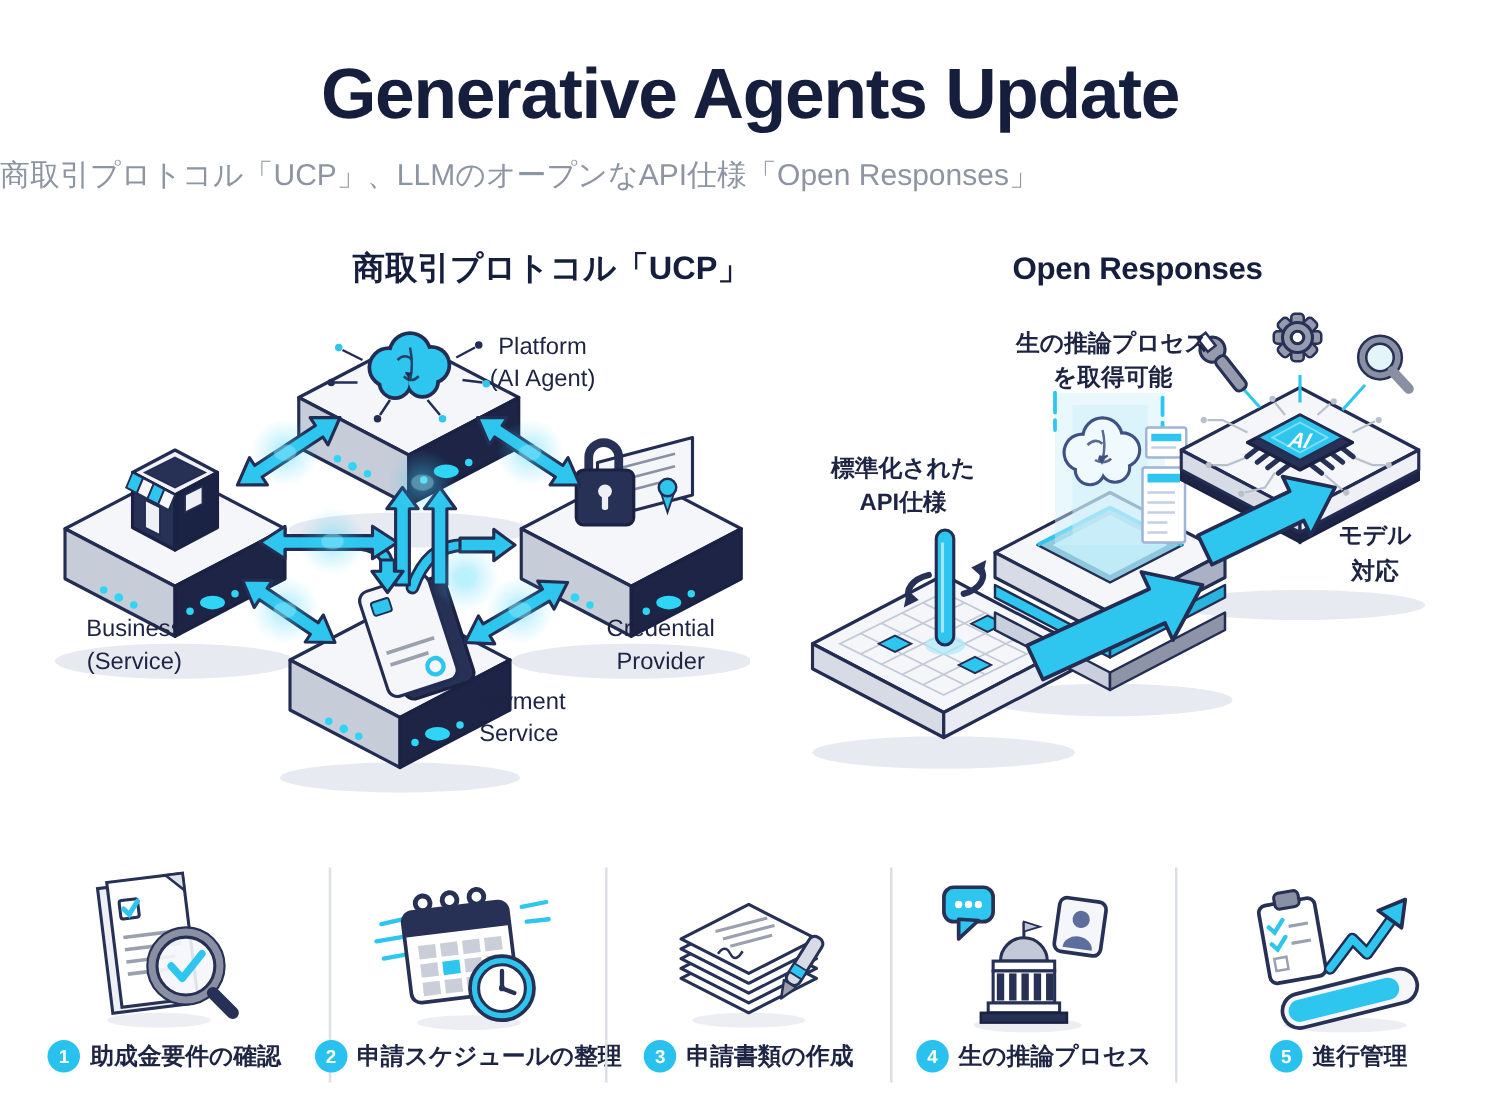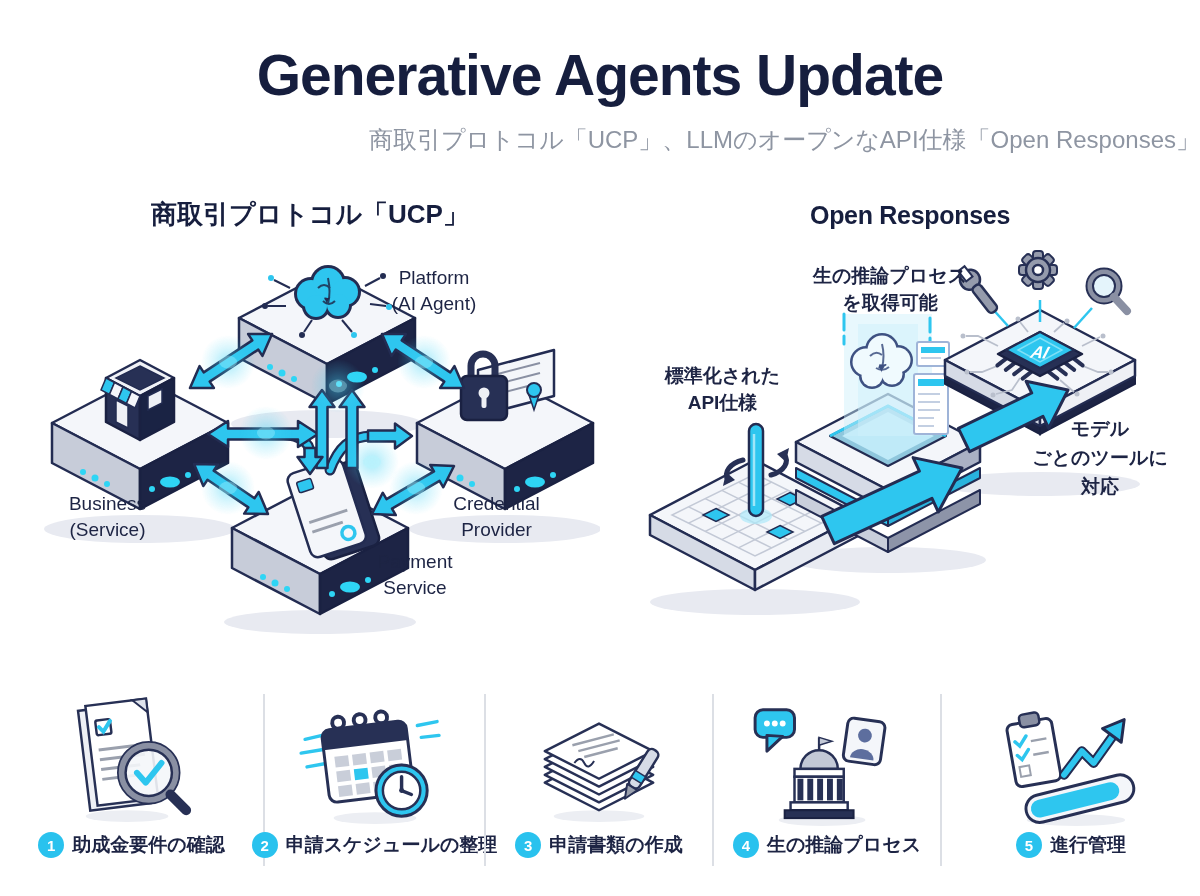--- a/index.html
+++ b/index.html
@@ -1,24 +1,24 @@
 <!DOCTYPE html>
 <html><head>
 <meta charset="utf-8">
 <style>
   html,body{margin:0;padding:0;background:#ffffff;}
   .canvas{position:relative;width:1200px;height:896px;background:#ffffff;overflow:hidden;
           font-family:"Liberation Sans","DejaVu Sans",sans-serif;color:#1d2444;}
   .abs{position:absolute;}
   .main-title{position:absolute;top:42px;left:0;width:100%;text-align:center;
               font-size:57px;font-weight:800;color:#161e3e;letter-spacing:-1px;}
-  .subtitle{position:absolute;top:124px;left:0;width:100%;text-align:right;
+  .subtitle{position:absolute;top:124px;left:0;width:100%;text-align:left;
             font-size:24px;font-weight:500;color:#8e95a2;}
   .sec-title{position:absolute;text-align:center;font-weight:800;color:#161e3e;}
-  .sec-title.ucp{top:197px;left:20px;width:580px;font-size:26px;}
+  .sec-title.ucp{top:197px;left:20px;width:580px;font-size:26px;text-align:right;}
   .sec-title.or{top:201px;left:630px;width:560px;font-size:25px;letter-spacing:-0.3px;}
   .dlabel{position:absolute;text-align:center;color:#1d2444;}
   .en{font-size:19px;line-height:26px;font-weight:500;}
   .jp{font-size:19px;line-height:27px;font-weight:700;}
   .support-title{position:absolute;top:641px;left:0;width:100%;text-align:center;
                  font-size:28px;font-weight:800;color:#161e3e;}
   .support-row{position:absolute;top:694px;left:0;width:1200px;height:172px;display:grid;
                grid-template-columns:263px 221px 228px 228px 260px;}
   .support-col{display:flex;flex-direction:column;align-items:center;justify-content:flex-start;
                padding-top:2px;}
@@ -214,21 +214,21 @@
   </svg>
 
   <div class="dlabel en" style="left:375px;top:265px;width:118px">
     <div>Platform</div>
       <div>(AI Agent)</div>
   </div>
   <div class="dlabel en" style="left:40px;top:491px;width:135px">
     <div>Business</div>
       <div>(Service)</div>
   </div>
-  <div class="dlabel en" style="left:424px;top:491px;width:145px">
+  <div class="dlabel en" style="left:456px;top:491px;width:145px">
     <div>Credential</div>
       <div>Provider</div>
   </div>
   <div class="dlabel en" style="left:355px;top:549px;width:120px">
     <div>Payment</div>
       <div>Service</div>
   </div>
 
   <svg class="abs" style="left:630px;top:228px" width="560" height="412" viewBox="0 0 560 412">
 
@@ -399,21 +399,20 @@
   <div class="dlabel jp" style="left:645px;top:362px;width:155px">
     <div>標準化された</div>
       <div>API仕様</div>
   </div>
   <div class="dlabel jp" style="left:795px;top:262px;width:190px">
     <div>生の推論プロセス</div>
       <div>を取得可能</div>
   </div>
   <div class="dlabel jp" style="left:1015px;top:414px;width:170px;line-height:29px">
     <div>モデル</div>
-    <div>ごとのツールに</div>
       <div>対応</div>
   </div>
 
 
   <div class="support-row">
 
     <div class="support-col">
       <svg width="170" height="130" viewBox="0 0 170 132">
         <ellipse cx="80" cy="122" rx="42" ry="6" fill="#eceef3"></ellipse>
         <g transform="rotate(-7 75 60)">

